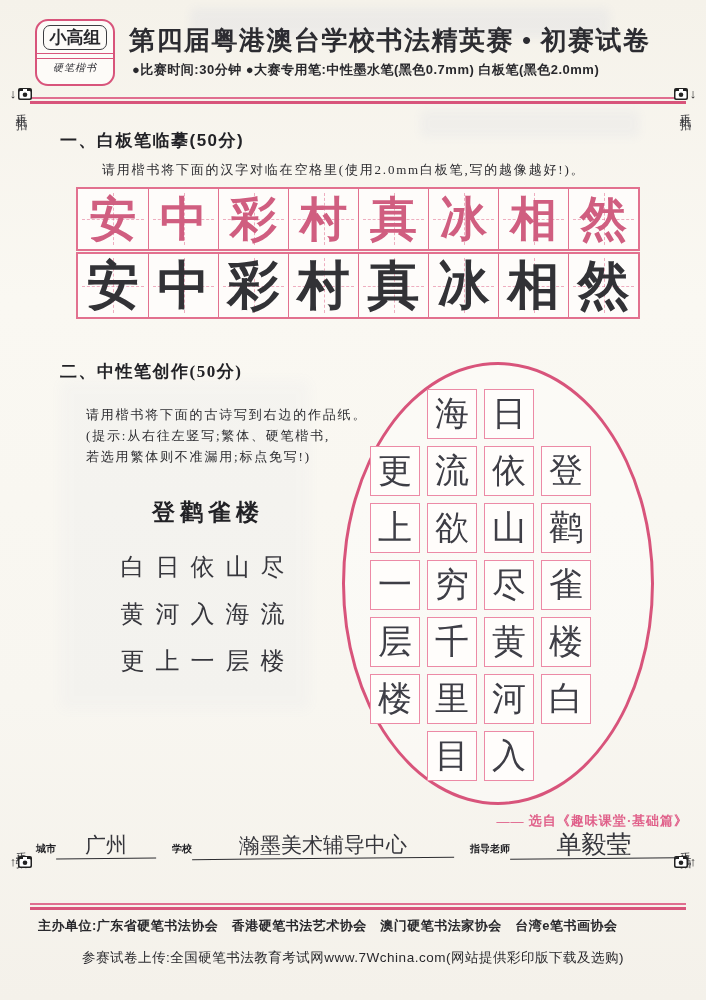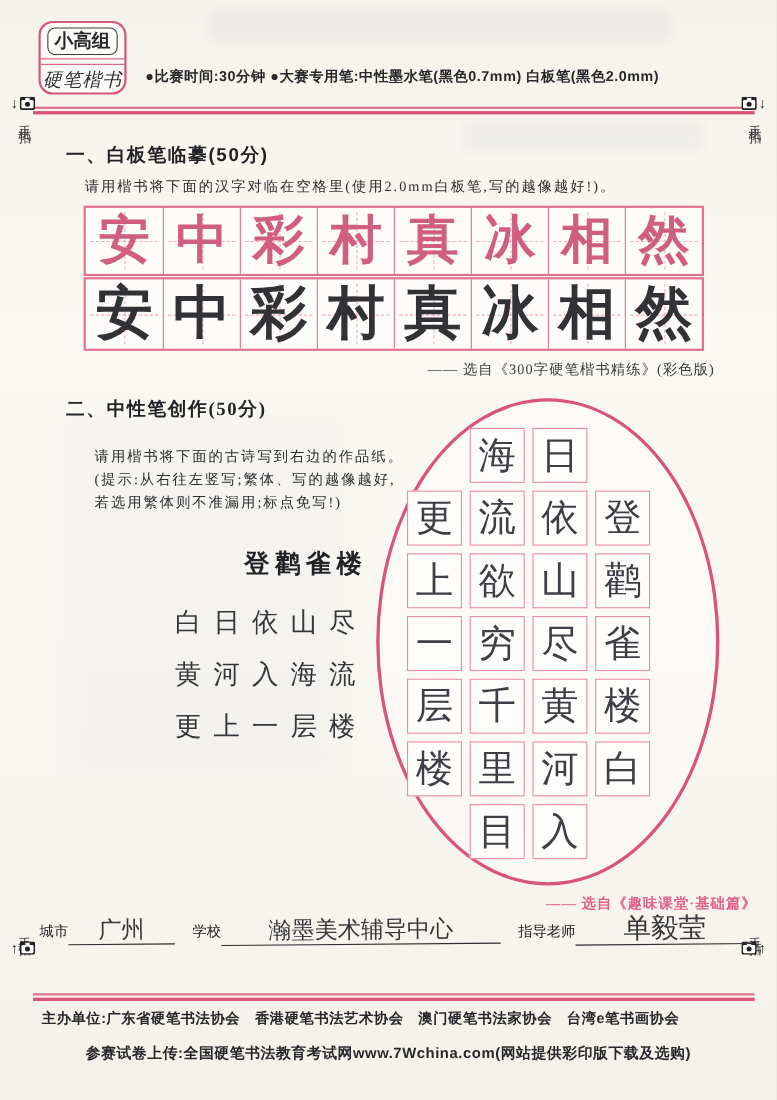--- a/index.html
+++ b/index.html
@@ -15,21 +15,21 @@
   .bleed1 { left:190px; top:8px; width:420px; height:30px; background:#6a7fc0; opacity:0.06; filter:blur(4px); }
   .bleed2 { left:60px; top:380px; width:250px; height:330px; background:#8a9ac5; opacity:0.035; filter:blur(6px); }
   .bleed3 { left:420px; top:110px; width:220px; height:28px; background:#7a8cc0; opacity:0.05; filter:blur(4px); }
 
   
   .badge { position:absolute; left:35px; top:19px; width:80px; height:67px;
     border:2.5px solid #d8547b; border-radius:13px; background:#fdfbf8; }
   .badge-top { margin:4px 6px 0; border:1.5px solid #3c3c40; border-radius:7px;
     text-align:center; font-size:17px; font-weight:700; line-height:23px; color:#27272b; }
   .badge-rule { margin-top:3px; height:6px; border-top:1.5px solid #d8547b; border-bottom:1.5px solid #d8547b; }
-  .badge-bottom { text-align:center; font-size:17px; margin-top:2px; color:#303036;
+  .badge-bottom { text-align:center; font-size:10px; margin-top:2px; color:#303036;
     font-family:"Liberation Serif", serif; font-style:italic; letter-spacing:1px; }
 
   .title { position:absolute; left:129px; top:23px; width:565px; font-size:26px;
     font-weight:600; letter-spacing:1.5px; color:#2c2c31; font-family:"Liberation Serif", serif; white-space:nowrap; }
   .subtitle { position:absolute; left:132px; top:61px; font-size:13px; font-weight:600;
     letter-spacing:0.5px; color:#28282c; white-space:nowrap; }
 
   .rule { position:absolute; left:30px; right:20px; }
   .rule .thin { height:1.5px; background:#e06e90; }
   .rule .gap { height:2px; }
@@ -47,87 +47,88 @@
   .corner-tr { right:6px; top:86px; }
   .corner-bl { left:6px; top:842px; }
   .corner-br { right:6px; top:842px; }
 
   
   .sec-head { position:absolute; font-size:17px; font-weight:700; letter-spacing:1.5px; color:#222226; }
   .s1-head { left:60px; top:129px;text-align:right; }
   .s2-head { left:60px; top:360px;font-family:Liberation Serif, serif; }
   .inst { position:absolute; font-size:13px; letter-spacing:1.8px; color:#2c2c30;
     font-family:"Liberation Serif", serif; }
-  .s1-inst { left:77px; top:161px; }
+  .s1-inst { left:102px; top:161px; }
   .s2-inst { left:86px; top:404px; line-height:21px; }
 
   
   .cgrid { position:absolute; left:76px; display:flex; border:2px solid #e2718f; background:#fefcfa; }
   .grid-model { top:187px; }
   .grid-practice { top:252px; }
   .cell { position:relative; width:70px; display:flex; align-items:center; justify-content:center; }
   .cgrid .cell + .cell { border-left:1.5px solid #e2718f; }
   .grid-model .cell { height:60px; font-size:47px; color:#d05e80; font-weight:600; }
   .grid-practice .cell { height:63px; font-size:52px; color:#323236; font-weight:700; }
   .cell::before { content:""; position:absolute; left:4px; right:4px; top:50%;
     border-top:1px dashed rgba(224,110,144,0.55); }
   .cell::after { content:""; position:absolute; top:4px; bottom:4px; left:50%;
     border-left:1px dashed rgba(224,110,144,0.55); }
   .cell span { position:relative; z-index:1; font-family:"Liberation Serif", serif; line-height:1; }
 
   .src1 { position:absolute; right:56px; top:327px; font-size:13px; letter-spacing:1px;
     color:#3a3a3e; font-family:"Liberation Serif", serif; }
 
   
-  .poem { position:absolute; left:82px; top:497px; width:252px; text-align:right; }
+  .poem { position:absolute; left:82px; top:497px; width:252px; text-align:center; }
   .poem-title { font-size:23px; font-weight:800; letter-spacing:5px; color:#222226; margin-bottom:16px; }
   .poem-line { font-size:24px; letter-spacing:11px; line-height:47px; color:#36363c;
     font-family:"Liberation Serif", serif; white-space:nowrap; }
 
   
   .oval { position:absolute; left:342px; top:362px; width:312px; height:443px;
     border:3.5px solid #d8547b; border-radius:50%; background:rgba(255,255,255,0.35); }
   .art-grid { position:absolute; left:370px; top:389px; display:grid;
     grid-template-columns:repeat(4,50px); grid-auto-rows:50px; gap:7px; }
   .art-cell { border:1.5px solid #ec8aa6; background:#fffdfb; display:flex; align-items:center;
     justify-content:center; font-size:34px; color:#3e3e46; font-family:"Liberation Serif", serif; }
 
   .src2 { position:absolute; right:18px; top:812px; font-size:13px; letter-spacing:1px;
     color:#e0608a; font-family:"Liberation Serif", serif; font-weight:600; }
 
   
   .form { position:absolute; left:36px; right:20px; top:832px; }
   .frow { display:flex; align-items:flex-end; margin-bottom:9px; }
-  .flabel { font-size:13px; font-weight:400; color:#222226; white-space:nowrap; padding-bottom:3px; }
+  .flabel { font-size:10px; font-weight:700; color:#222226; white-space:nowrap; padding-bottom:3px; }
   .fvalue { border-bottom:1.5px solid #2c2c30; text-align:center; font-size:21px; color:#36363c;
     font-family:"Liberation Serif", serif; line-height:26px; transform:rotate(-0.5deg); }
   .fgap { flex:0 0 16px; }
 
   
   .organizers { position:absolute; left:38px; top:917px; font-size:13px; font-weight:700;
     letter-spacing:0.5px; color:#28282c; white-space:nowrap; }
   .upload { position:absolute; left:0; right:0; top:949px; text-align:center; font-size:13.5px;
-    font-weight:700; letter-spacing:0.5px; color:#28282c; }
+    font-weight:400; letter-spacing:0.5px; color:#28282c; }
 
   .cam { display:inline-block; vertical-align:middle; }
 </style>
 </head>
 <body>
 
 <div class="page">
 
   <div class="bleed bleed1"></div>
   <div class="bleed bleed2"></div>
   <div class="bleed bleed3"></div>
 
   <div class="badge">
     <div class="badge-top">小高组</div>
     <div class="badge-rule"></div>
     <div class="badge-bottom">硬笔楷书</div>
   </div>
+  <div class="title">第四届粤港澳台学校书法精英赛 • 初赛试卷</div>
   <div class="subtitle">●比赛时间:30分钟 ●大赛专用笔:中性墨水笔(黑色0.7mm) 白板笔(黑色2.0mm)</div>
 
   <div class="rule rule-top">
     <div class="thin"></div>
       <div class="gap"></div>
       <div class="thick"></div>
   </div>
 
   <div class="corner corner-tl">
     <div class="iconrow">
@@ -228,26 +229,25 @@
         <span>冰</span>
       </div>
     <div class="cell">
         <span>相</span>
       </div>
     <div class="cell">
         <span>然</span>
       </div>
   </div>
 
-  <div class="src1">—— 选自《300字硬笔楷书精练》(彩色版)</div>
 
   <div class="sec-head s2-head">二、中性笔创作(50分)</div>
   <div class="inst s2-inst">
     <div>请用楷书将下面的古诗写到右边的作品纸。</div>
-    <div>(提示:从右往左竖写;繁体、写的越像越好,</div>
+    <div>(提示:从右往左竖写;繁体、硬笔楷书,</div>
     <div>若选用繁体则不准漏用;标点免写!)</div>
   </div>
 
   <div class="poem">
     <div class="poem-title">登鹳雀楼</div>
     <div class="poem-line">白日依山尽</div>
     <div class="poem-line">黄河入海流</div>
     <div class="poem-line">更上一层楼</div>
   </div>
 

